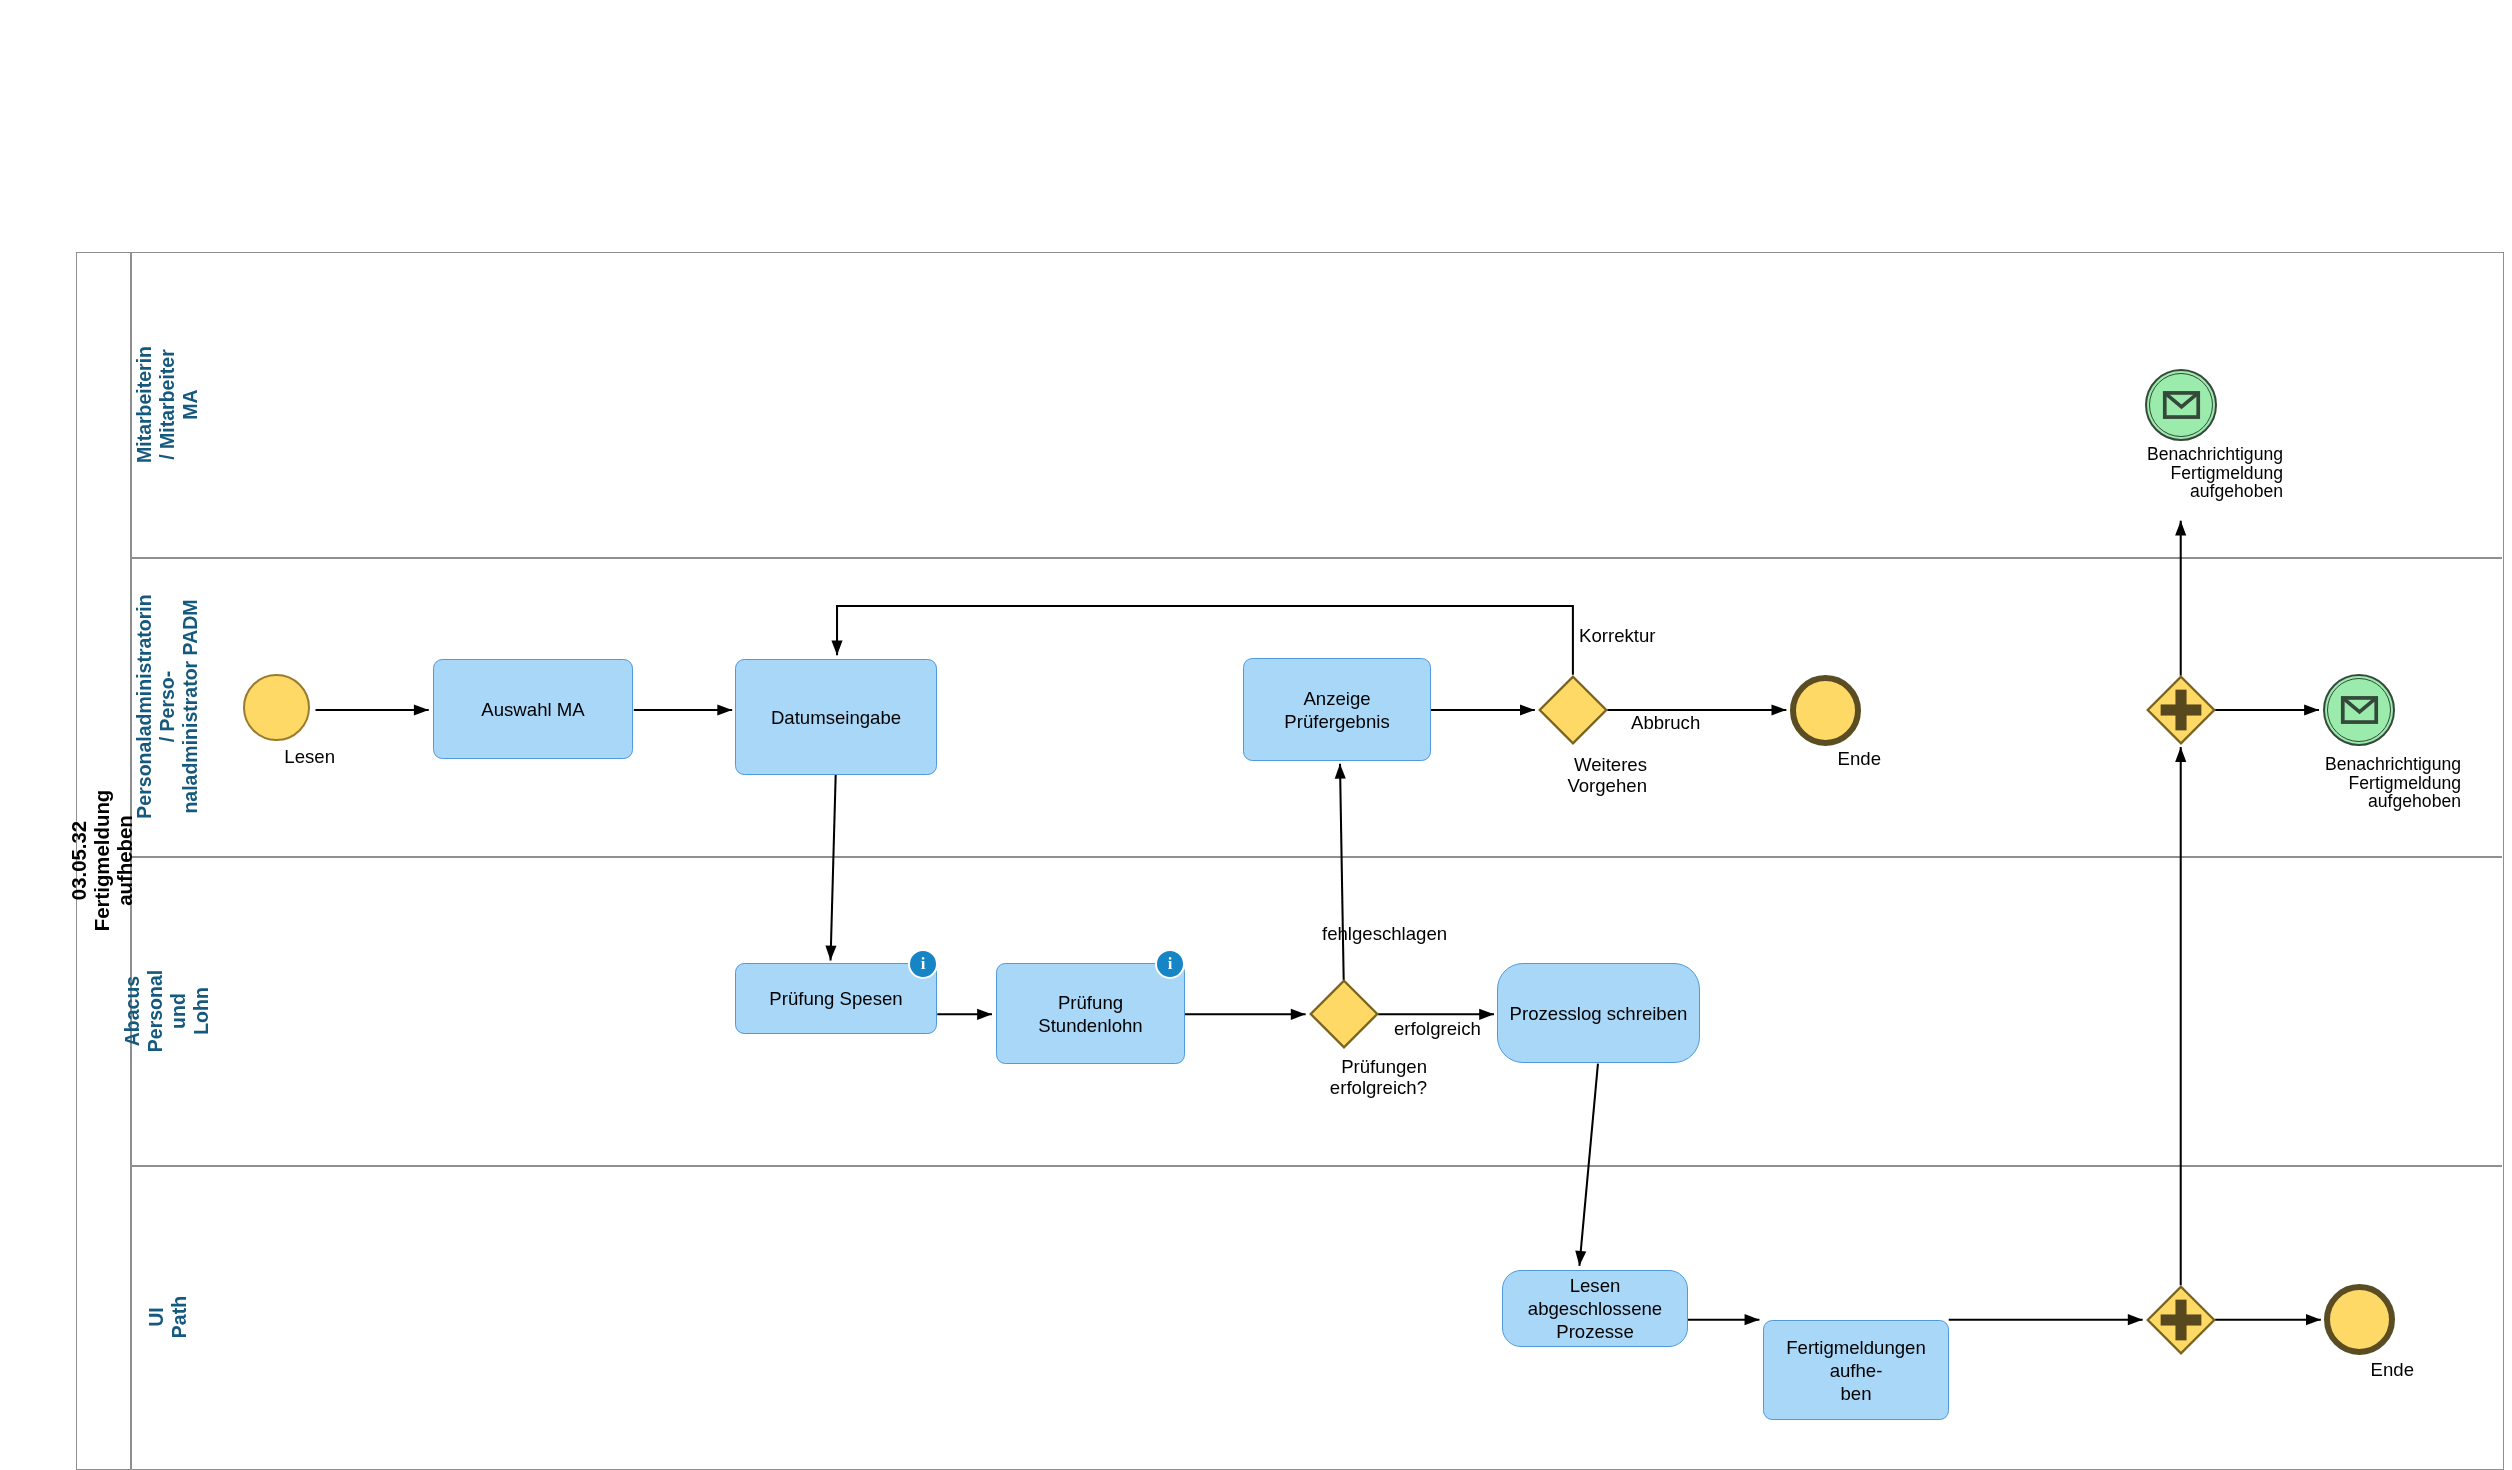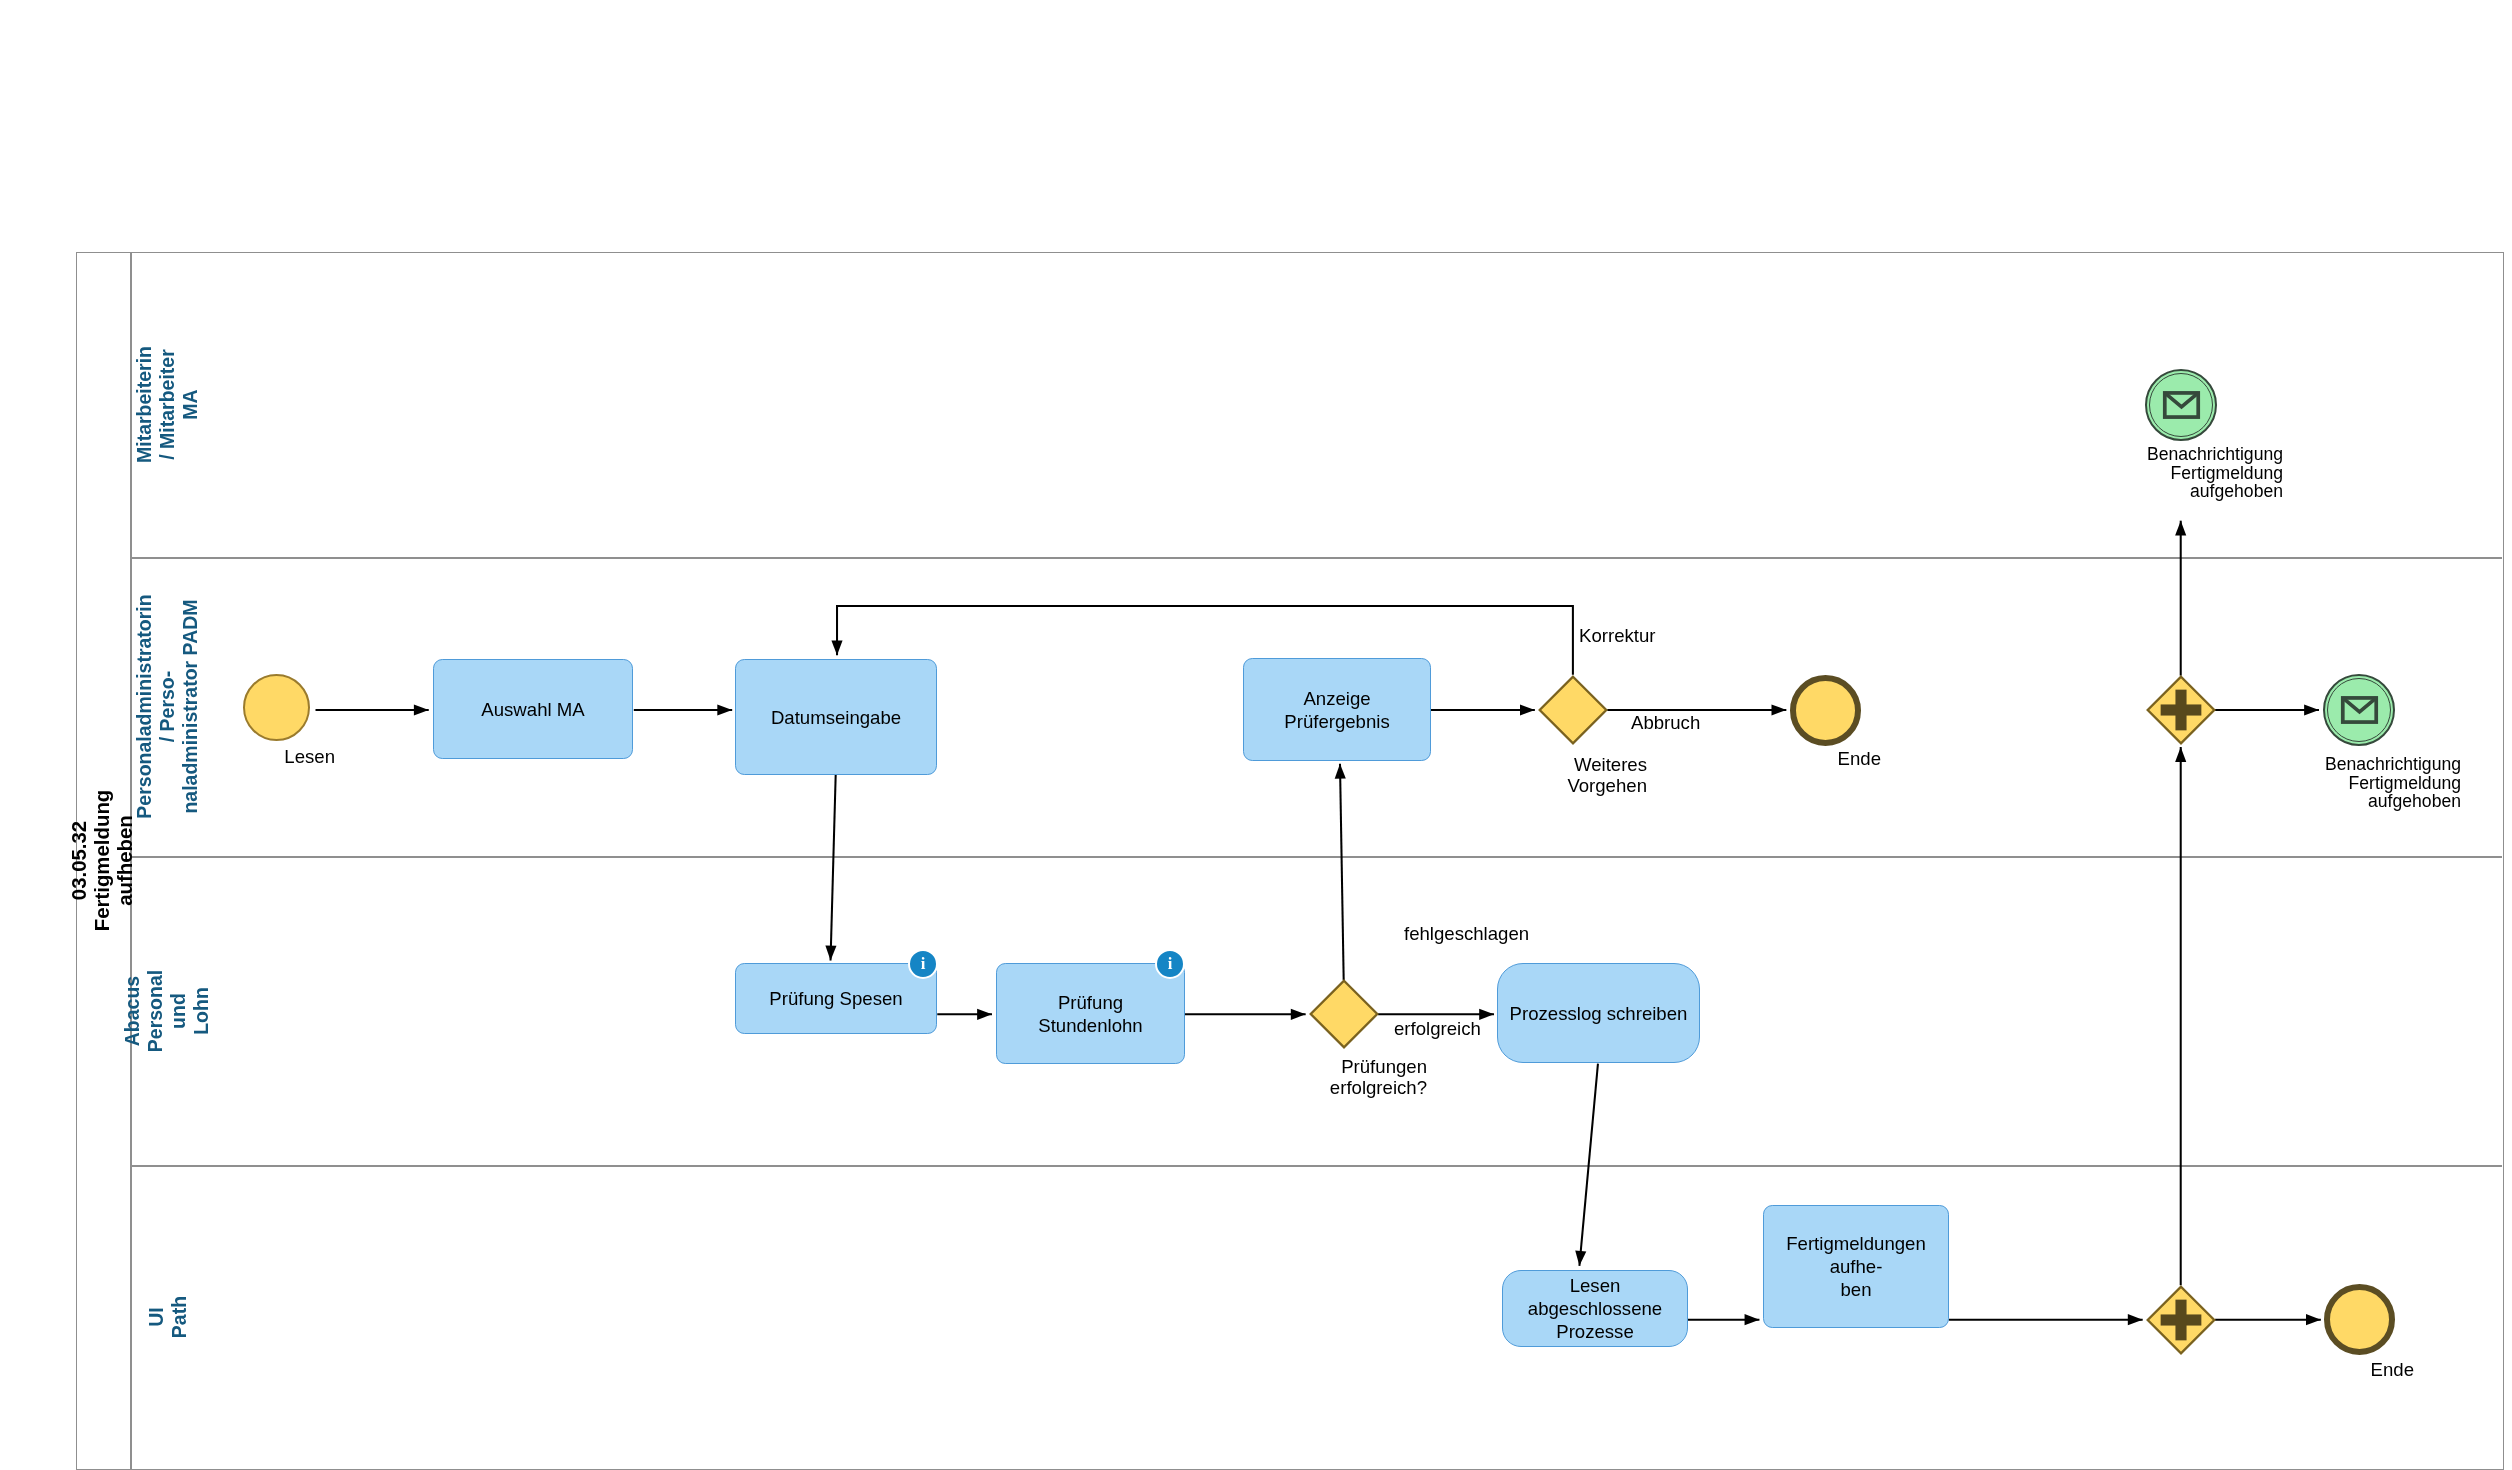--- a/index.html
+++ b/index.html
@@ -156,28 +156,28 @@
   <div class="info-icon" style="left:908px;top:949px;">i</div>
 
   <div class="task" style="left:996px;top:963px;width:189px;height:101px;">Prüfung Stundenlohn</div>
   <div class="info-icon" style="left:1155px;top:949px;">i</div>
 
   <svg class="gw" style="left:1307px;top:977px;" width="74" height="74" viewBox="0 0 80 80">
     <polygon points="40,4 76,40 40,76 4,40"></polygon>
   </svg>
   <div class="lbl lbl-c" style="left:1260px;top:1056px;width:167px;">Prüfungen
 erfolgreich?</div>
-  <div class="lbl" style="left:1404px;top:923px;text-align:center;">fehlgeschlagen</div>
+  <div class="lbl" style="left:1322px;top:923px;text-align:center;">fehlgeschlagen</div>
   <div class="lbl" style="left:1394px;top:1018px;">erfolgreich</div>
 
   <div class="task" style="left:1497px;top:963px;width:203px;height:100px;border-radius:26px;">Prozesslog schreiben</div>
 
   <div class="task" style="left:1502px;top:1270px;width:186px;height:77px;border-radius:19px;">Lesen abgeschlossene Prozesse</div>
 
-  <div class="task" style="left:1763px;top:1205px;width:186px;height:123px;">Fertigmeldungen aufhe-
+  <div class="task" style="left:1763px;top:1320px;width:186px;height:100px;">Fertigmeldungen aufhe-
 ben</div>
 
   <svg class="gw" style="left:2144px;top:1283px;" width="74" height="74" viewBox="0 0 80 80">
     <polygon points="40,4 76,40 40,76 4,40"></polygon>
     <rect x="18" y="34" width="44" height="12"></rect>
     <rect x="34" y="18" width="12" height="44"></rect>
   </svg>
 
   <div class="event ev-end" style="left:2324px;top:1284px;"></div>
   <div class="lbl lbl-c" style="left:2303px;top:1359px;width:111px;">Ende</div>

